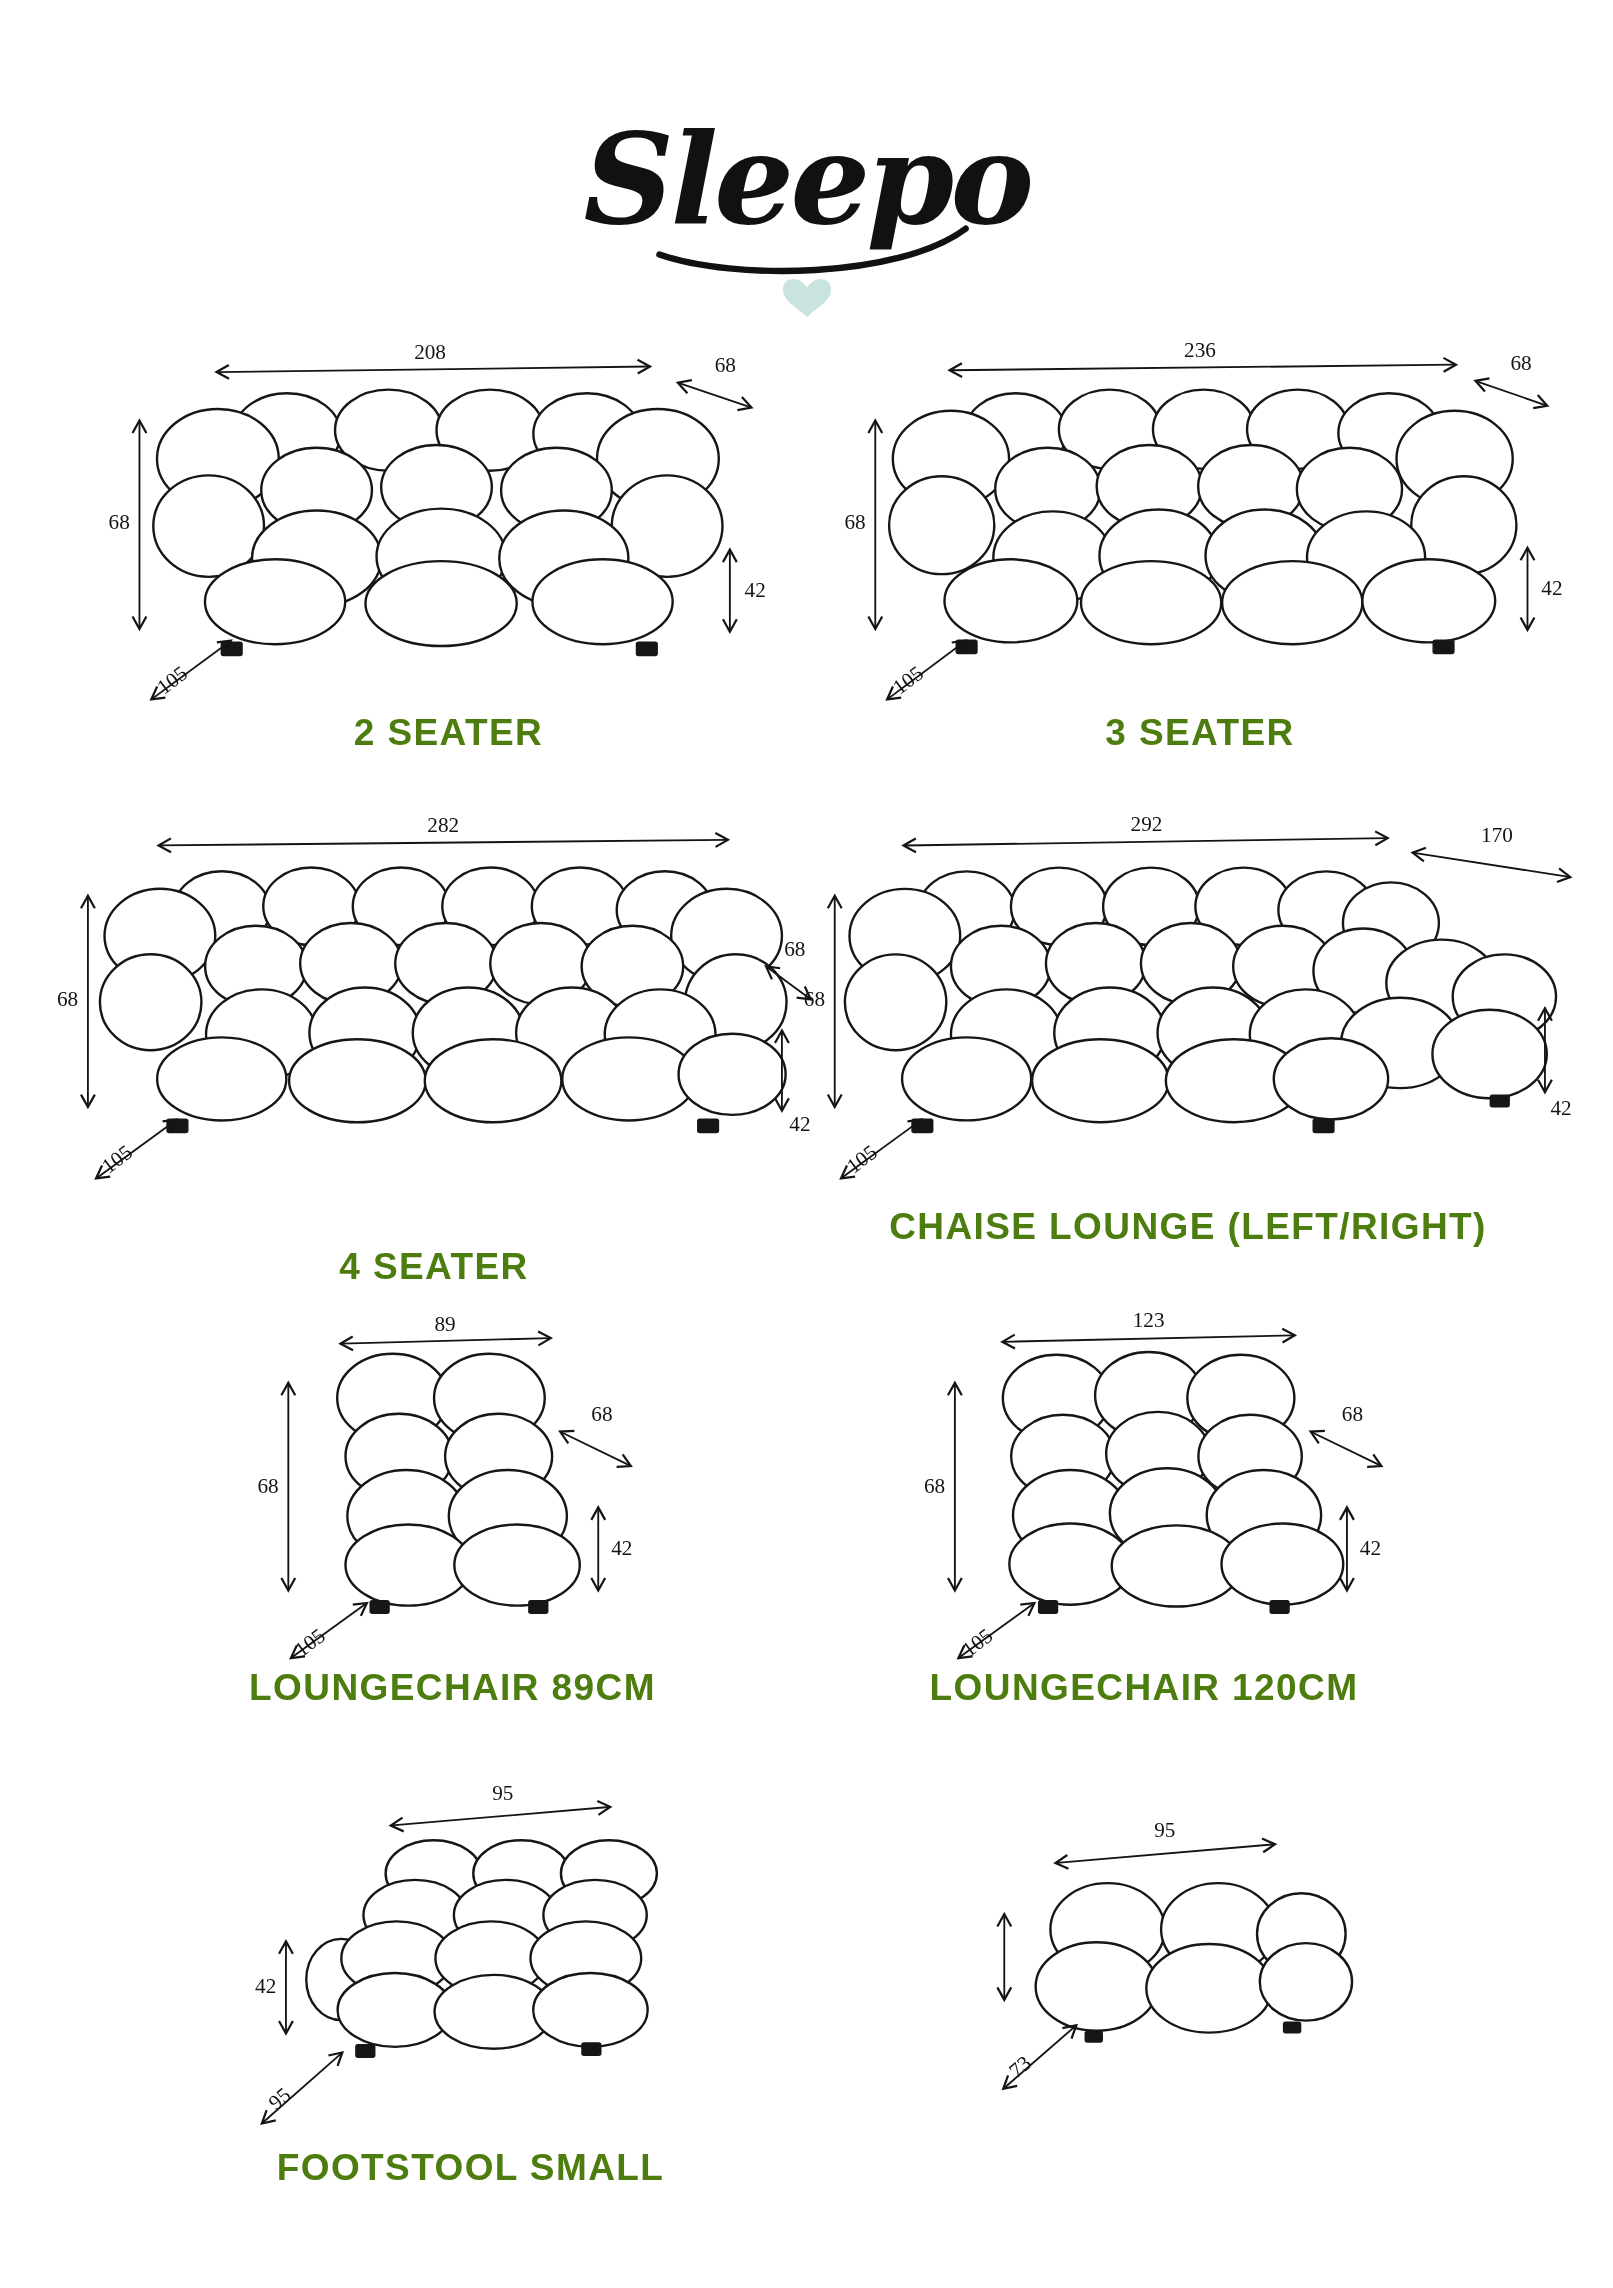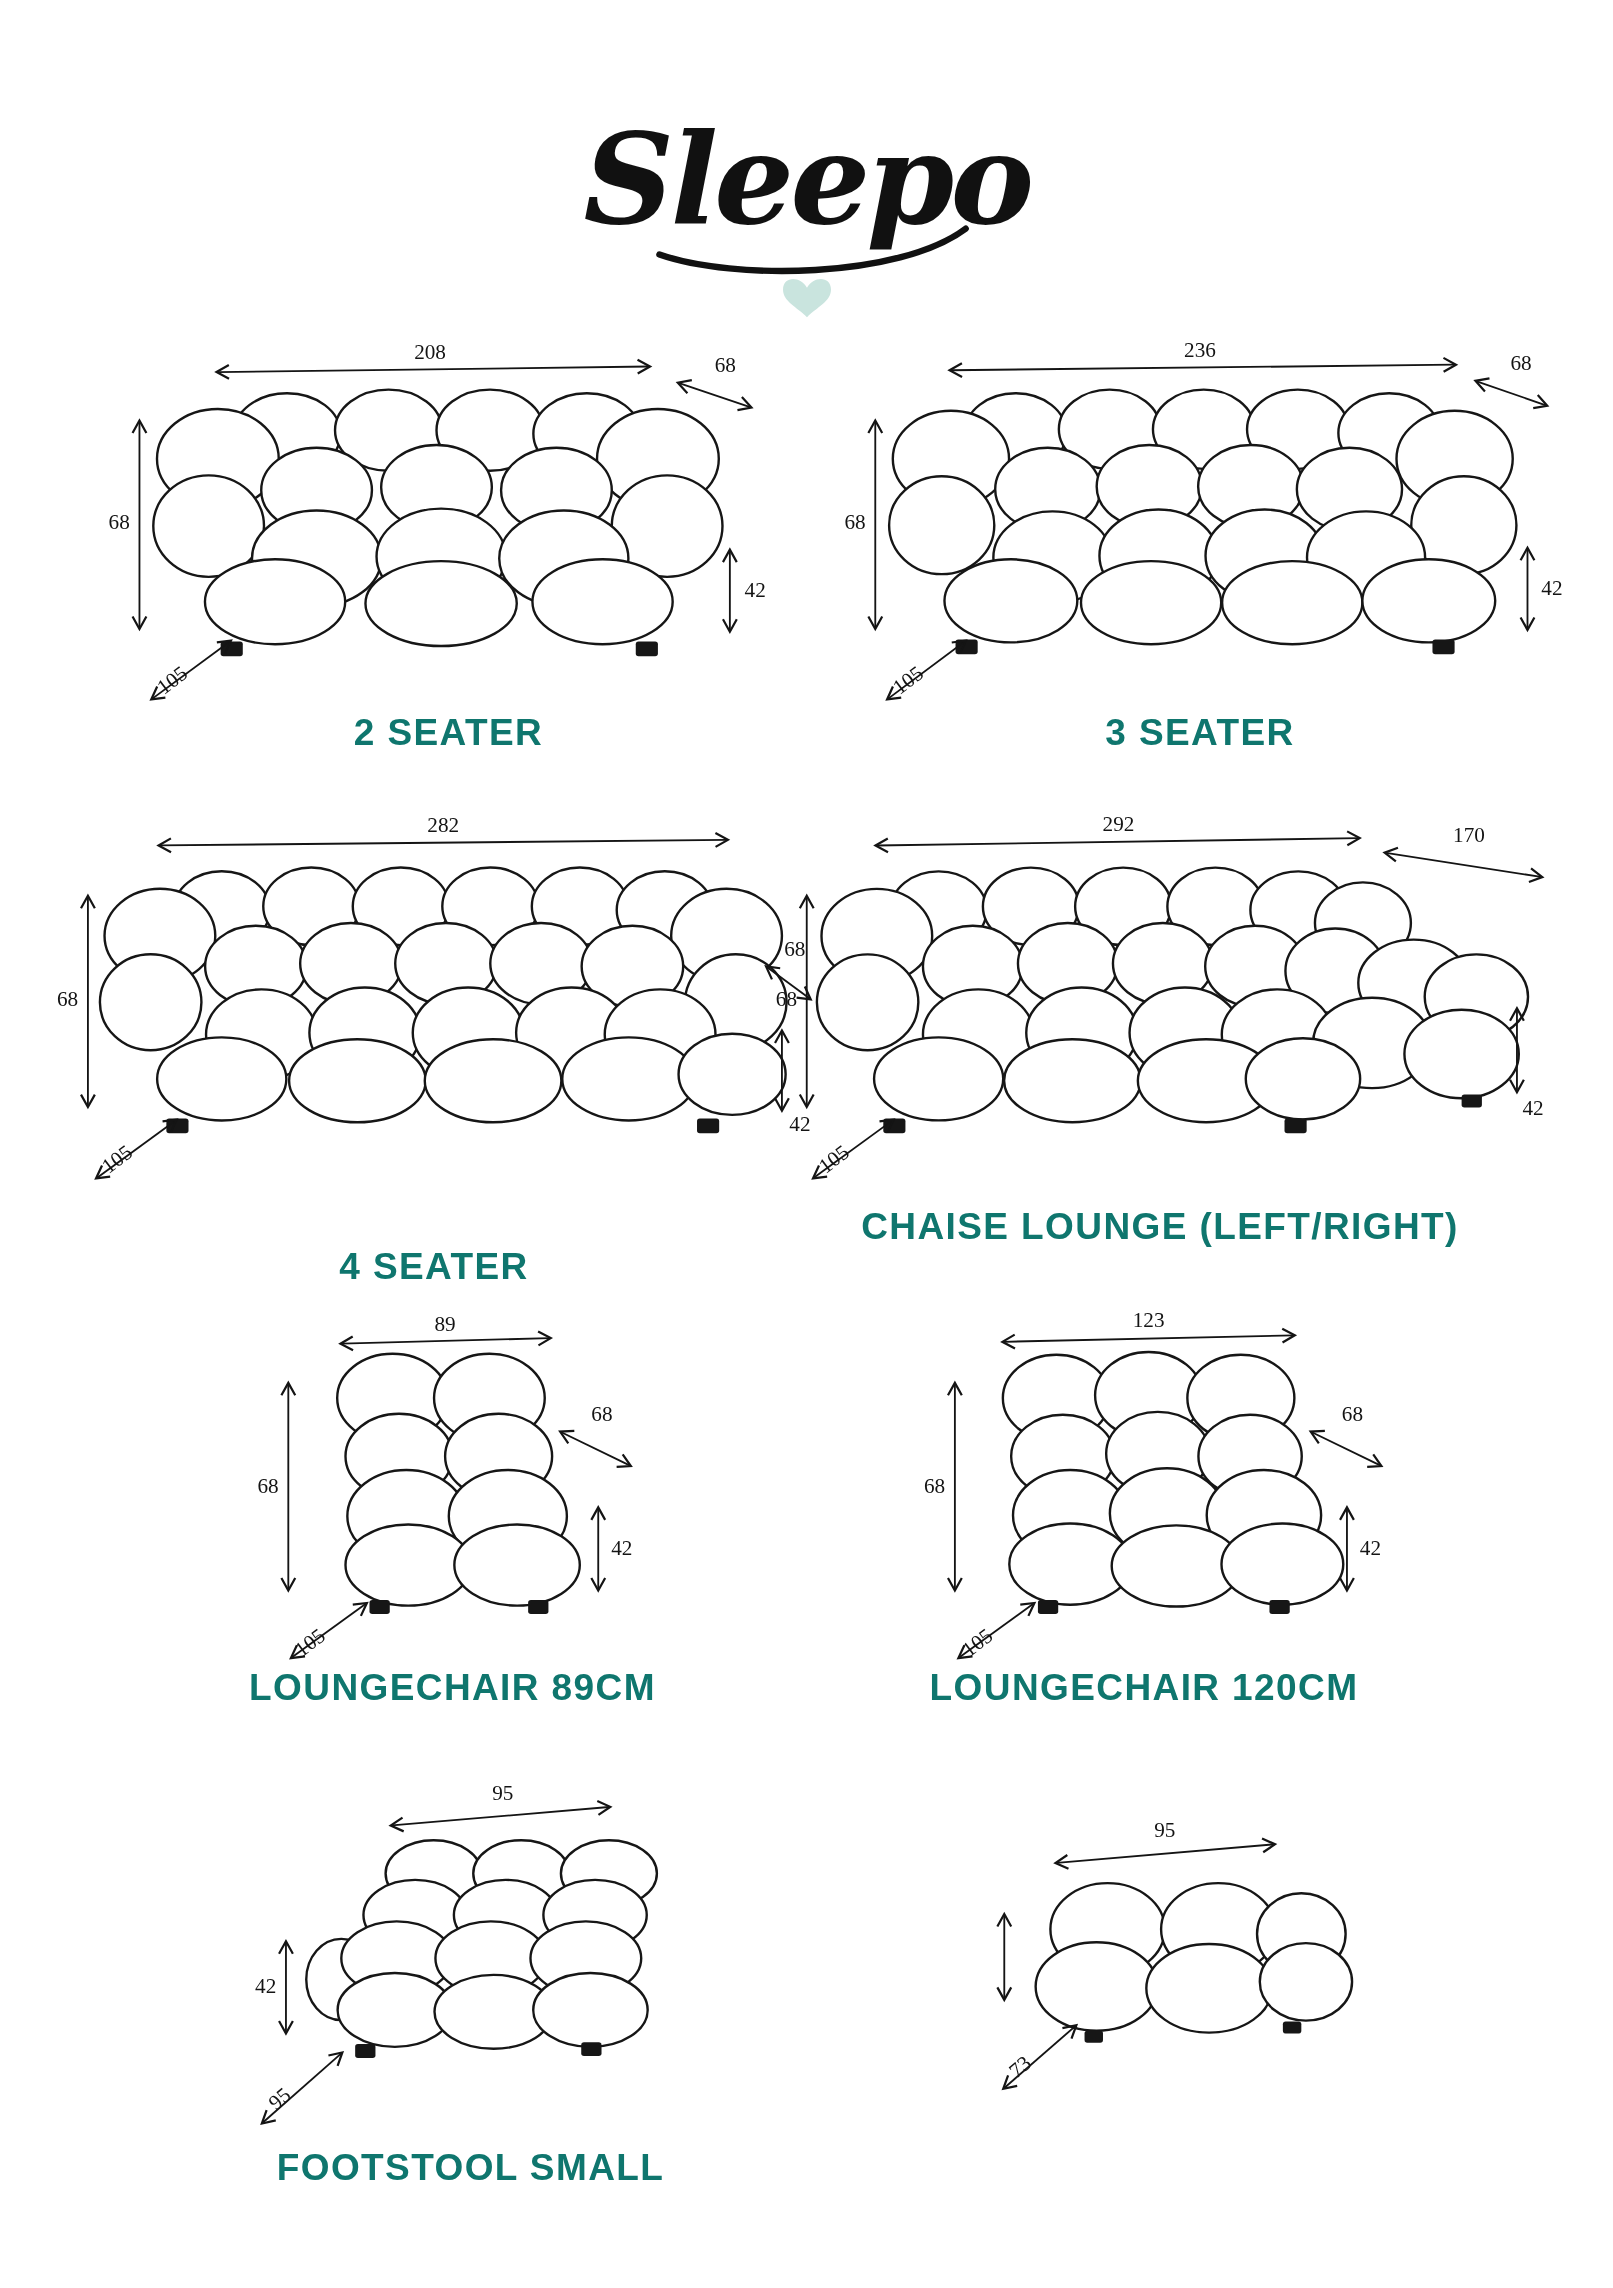--- a/index.html
+++ b/index.html
@@ -1,19 +1,19 @@
 <!DOCTYPE html>
 <html style="font-size:14.8px"><head>
 <meta charset="utf-8">
 <style>
   html,body{margin:0;padding:0;background:#fff;}
   #page{position:relative;width:1613px;height:2289px;background:#fff;overflow:hidden;
         font-family:"Liberation Sans",sans-serif;}
   .cell{position:absolute;display:flex;flex-direction:column;align-items:center;}
-  .plabel{font:700 37px "Liberation Sans",sans-serif;letter-spacing:1.4px;color:#0f766e;
+  .plabel{font:700 37px "Liberation Sans",sans-serif;letter-spacing:1.4px;color:#4d7c0f;
           text-align:center;margin-top:5.5px;white-space:nowrap;}
   svg text{font-family:"Liberation Serif",serif;font-size:23px;fill:#141414;}
   .puff{fill:#ffffff;stroke:#161616;stroke-width:2.6;}
   .foot{fill:#161616;stroke:none;}
   .dim{stroke:#141414;stroke-width:2;fill:none;}
   .swash{stroke:#111;stroke-width:7;fill:none;stroke-linecap:round;}
   .logo-text{font:italic 700 136px "DejaVu Serif",serif;fill:#111;letter-spacing:-4px;}
 </style>
 </head>
 <body>
@@ -165,21 +165,21 @@
         <text x="806" y="156" text-anchor="middle">68</text>
         <line class="dim" x1="792" y1="238" x2="792" y2="322" marker-start="url(#m3)" marker-end="url(#m3)"></line>
         <text x="800" y="345">42</text>
         <line class="dim" x1="135" y1="334" x2="50" y2="396" marker-start="url(#m3)" marker-end="url(#m3)"></line>
         <text transform="translate(76,382) rotate(-37)" text-anchor="middle">105</text>
       </g>
     </svg>
     <div class="plabel">4 SEATER</div>
   </div>
 
-  <div class="cell" style="left:768px;top:812px;width:784px;">
+  <div class="cell" style="left:796px;top:812px;width:784px;">
     <svg width="784" height="388" viewBox="0 0 850 420">
       <defs>
           <marker id="m4" viewBox="0 0 12 12" refX="9" refY="6" markerWidth="9" markerHeight="9" orient="auto-start-reverse">
             <path d="M1,1 L10,6 L1,11" fill="none" stroke="#141414" stroke-width="1.6"></path>
           </marker>
         </defs>
       <g>
         <ellipse class="puff" cx="185" cy="106" rx="52" ry="42"></ellipse>
           <ellipse class="puff" cx="285" cy="102" rx="52" ry="42"></ellipse>
         <ellipse class="puff" cx="385" cy="102" rx="52" ry="42"></ellipse>

